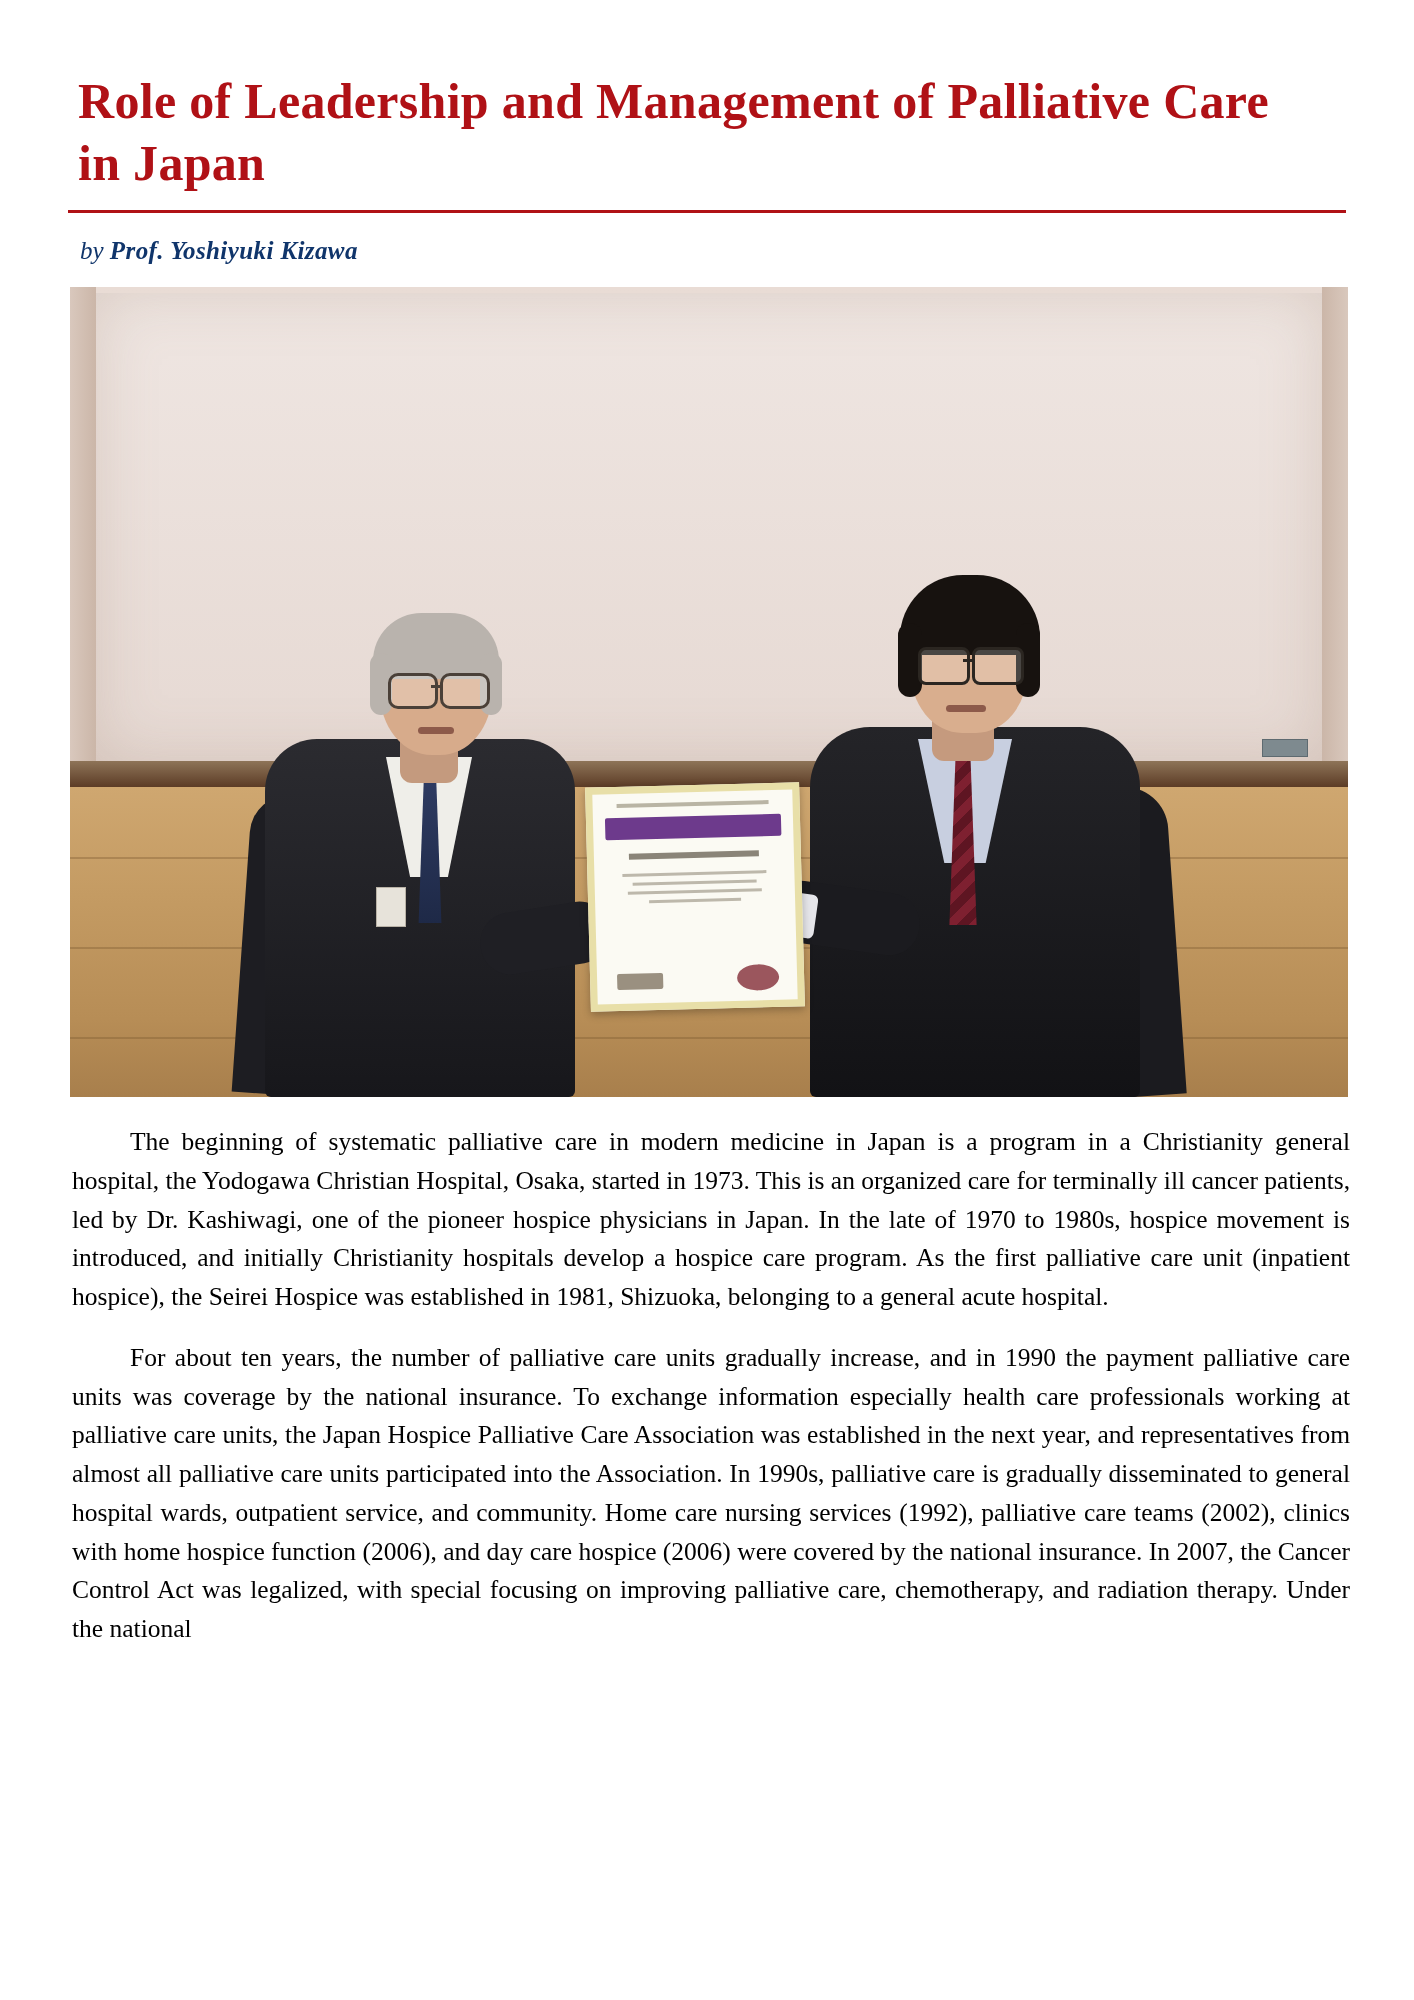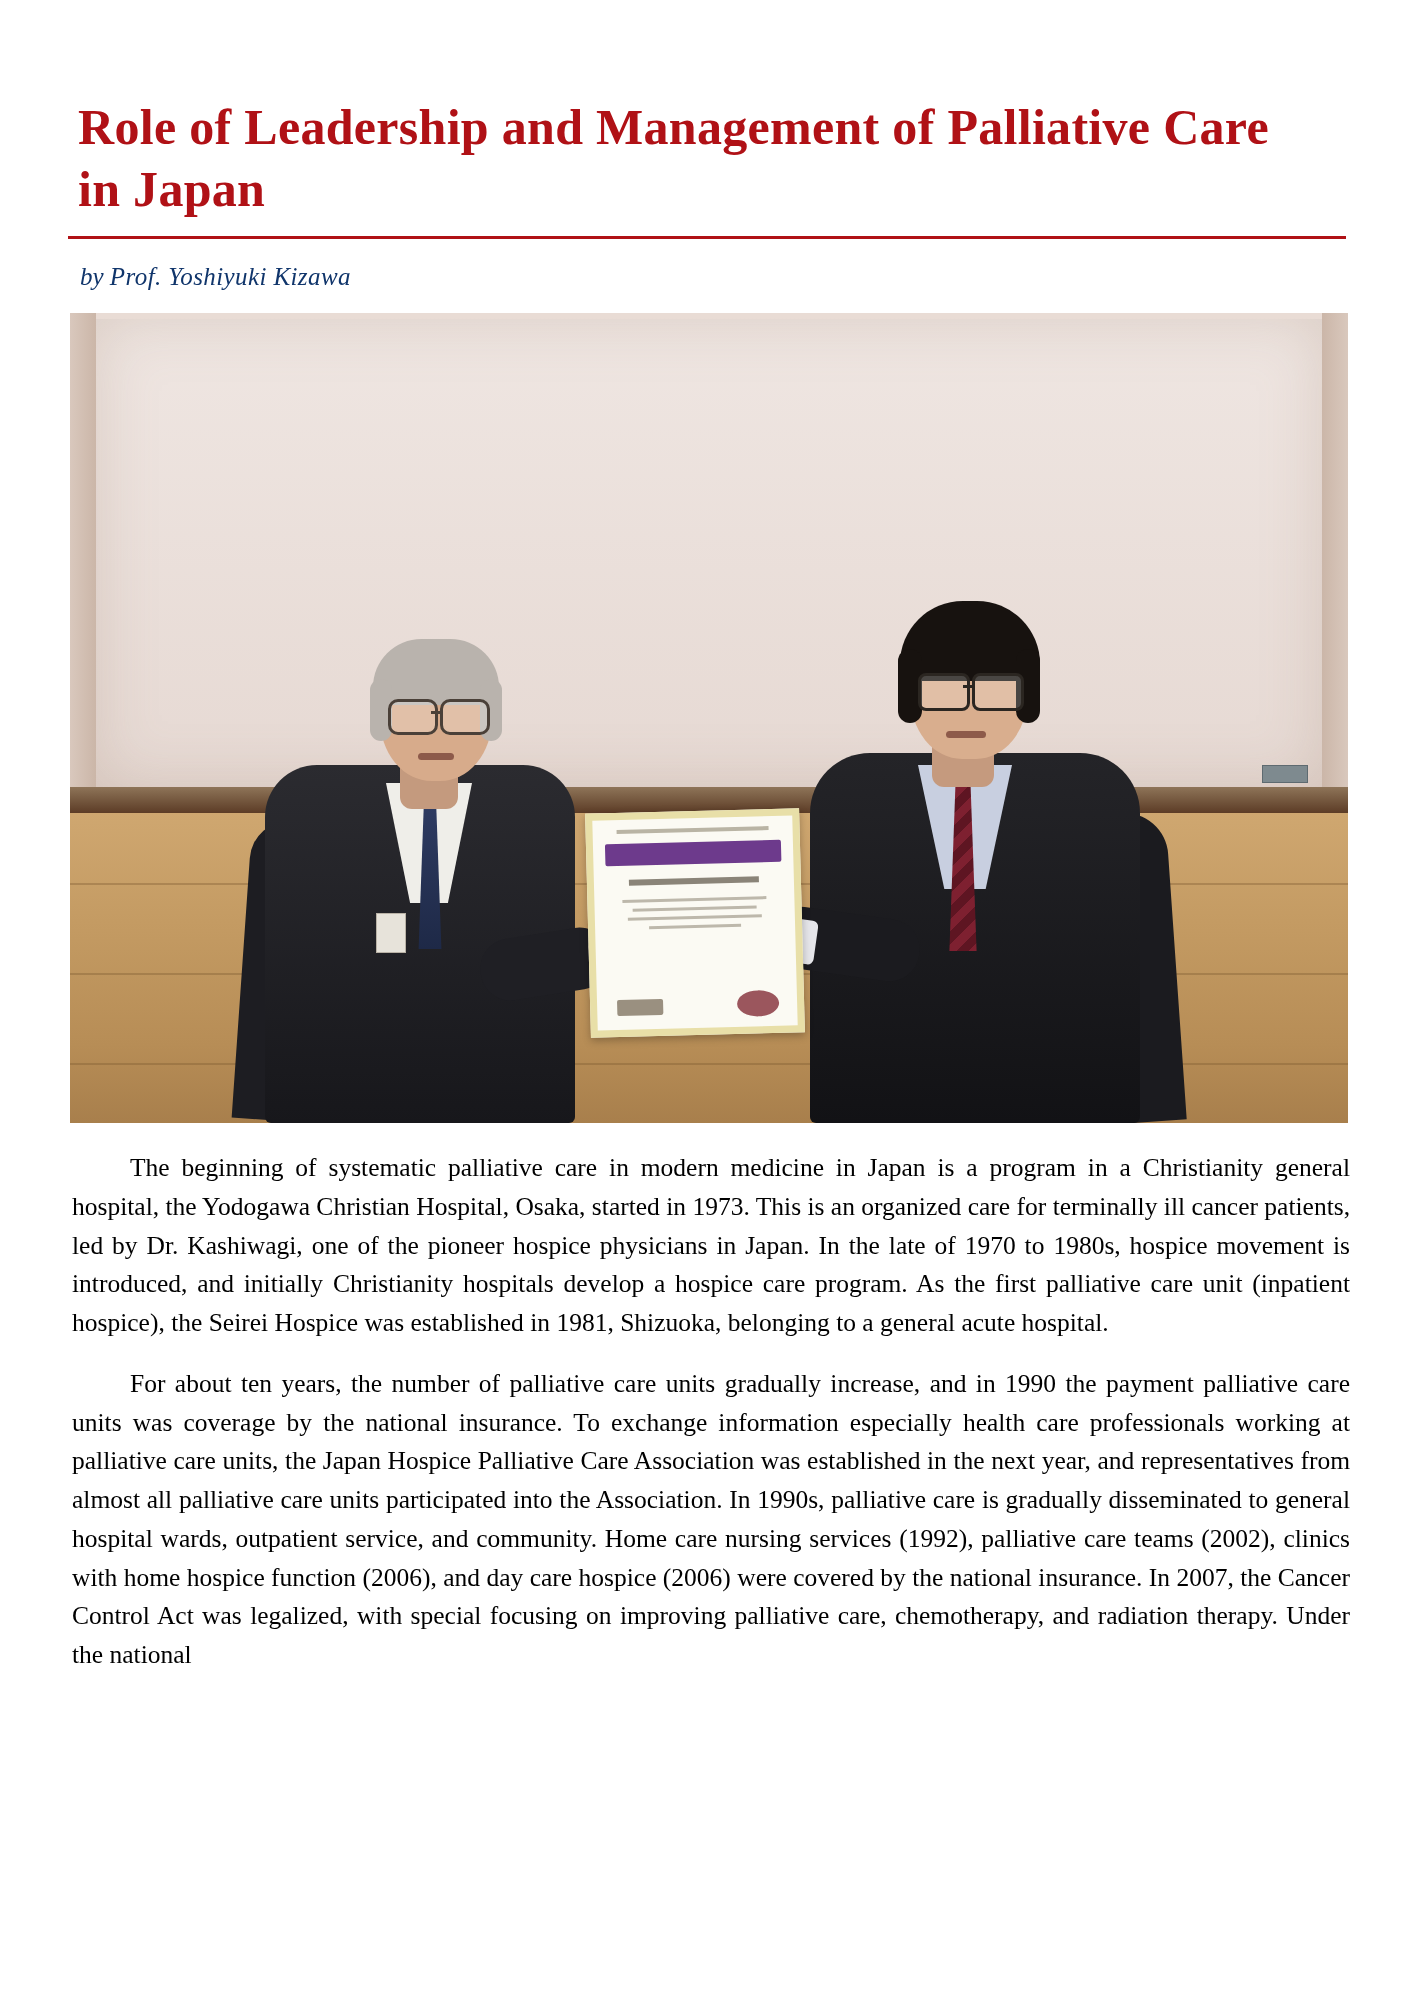--- a/index.html
+++ b/index.html
@@ -12,21 +12,21 @@
     height: 2000px;
     font-family: "Liberation Serif", serif;
     color: #000000;
     overflow: hidden;
   }
   .page {
     position: relative;
     width: 1414px;
     height: 2000px;
     box-sizing: border-box;
-    padding: 96px 68px 0 68px;
+    padding: 70px 68px 0 68px;
     border-radius: 29px;
   }
   .doc-title {
     font-family: "Liberation Serif", serif;
     font-size: 50px;
     line-height: 1.24;
     font-weight: bold;
     color: #B01116;
     letter-spacing: 0.3px;
     margin: 0;
@@ -44,21 +44,21 @@
     padding-left: 12px;
     font-size: 25px;
     color: #10356B;
   }
   .byline .by-word {
     font-style: italic;
     font-family: "Liberation Serif", serif;
     font-weight: normal;
   }
   .byline .author {
-    font-weight: normal;
+    font-weight: bold;
     font-style: italic;
     letter-spacing: 0.4px;
   }
 
   
   .photo-wrap {
     margin-top: 22px;
     margin-left: 2px;
     width: 1278px;
     height: 810px;

